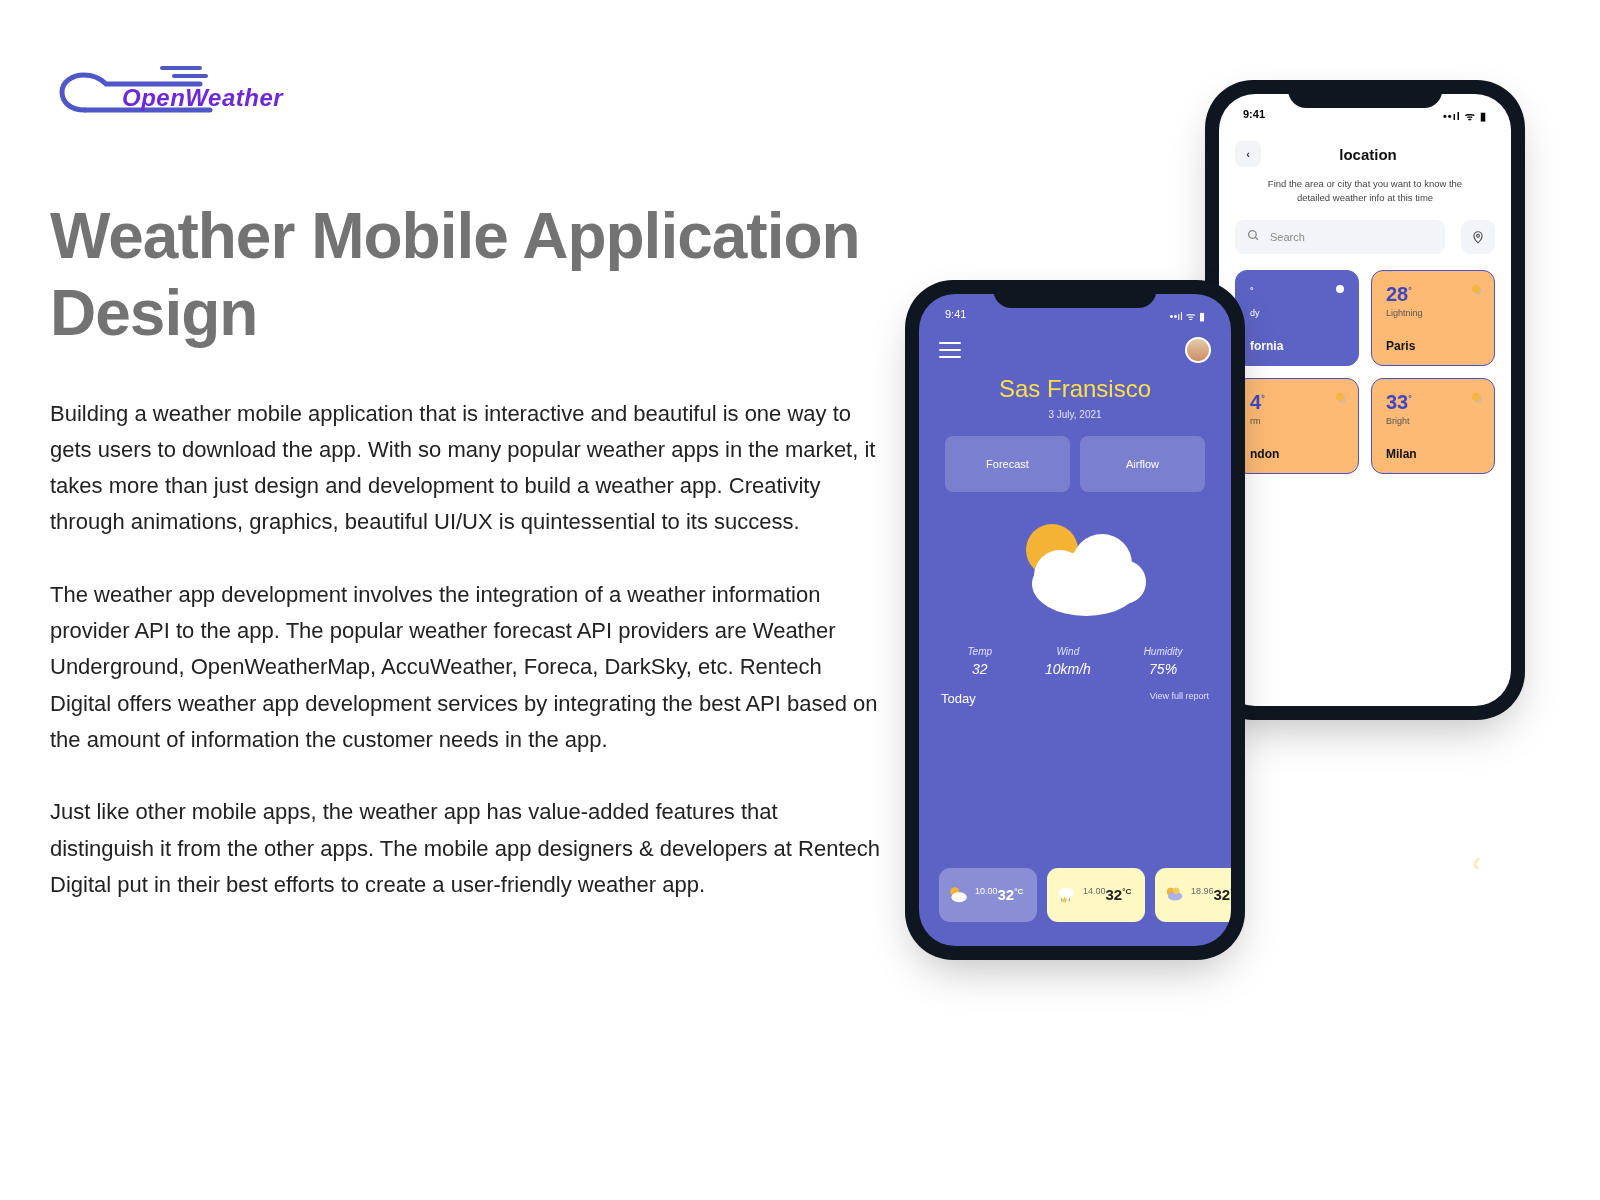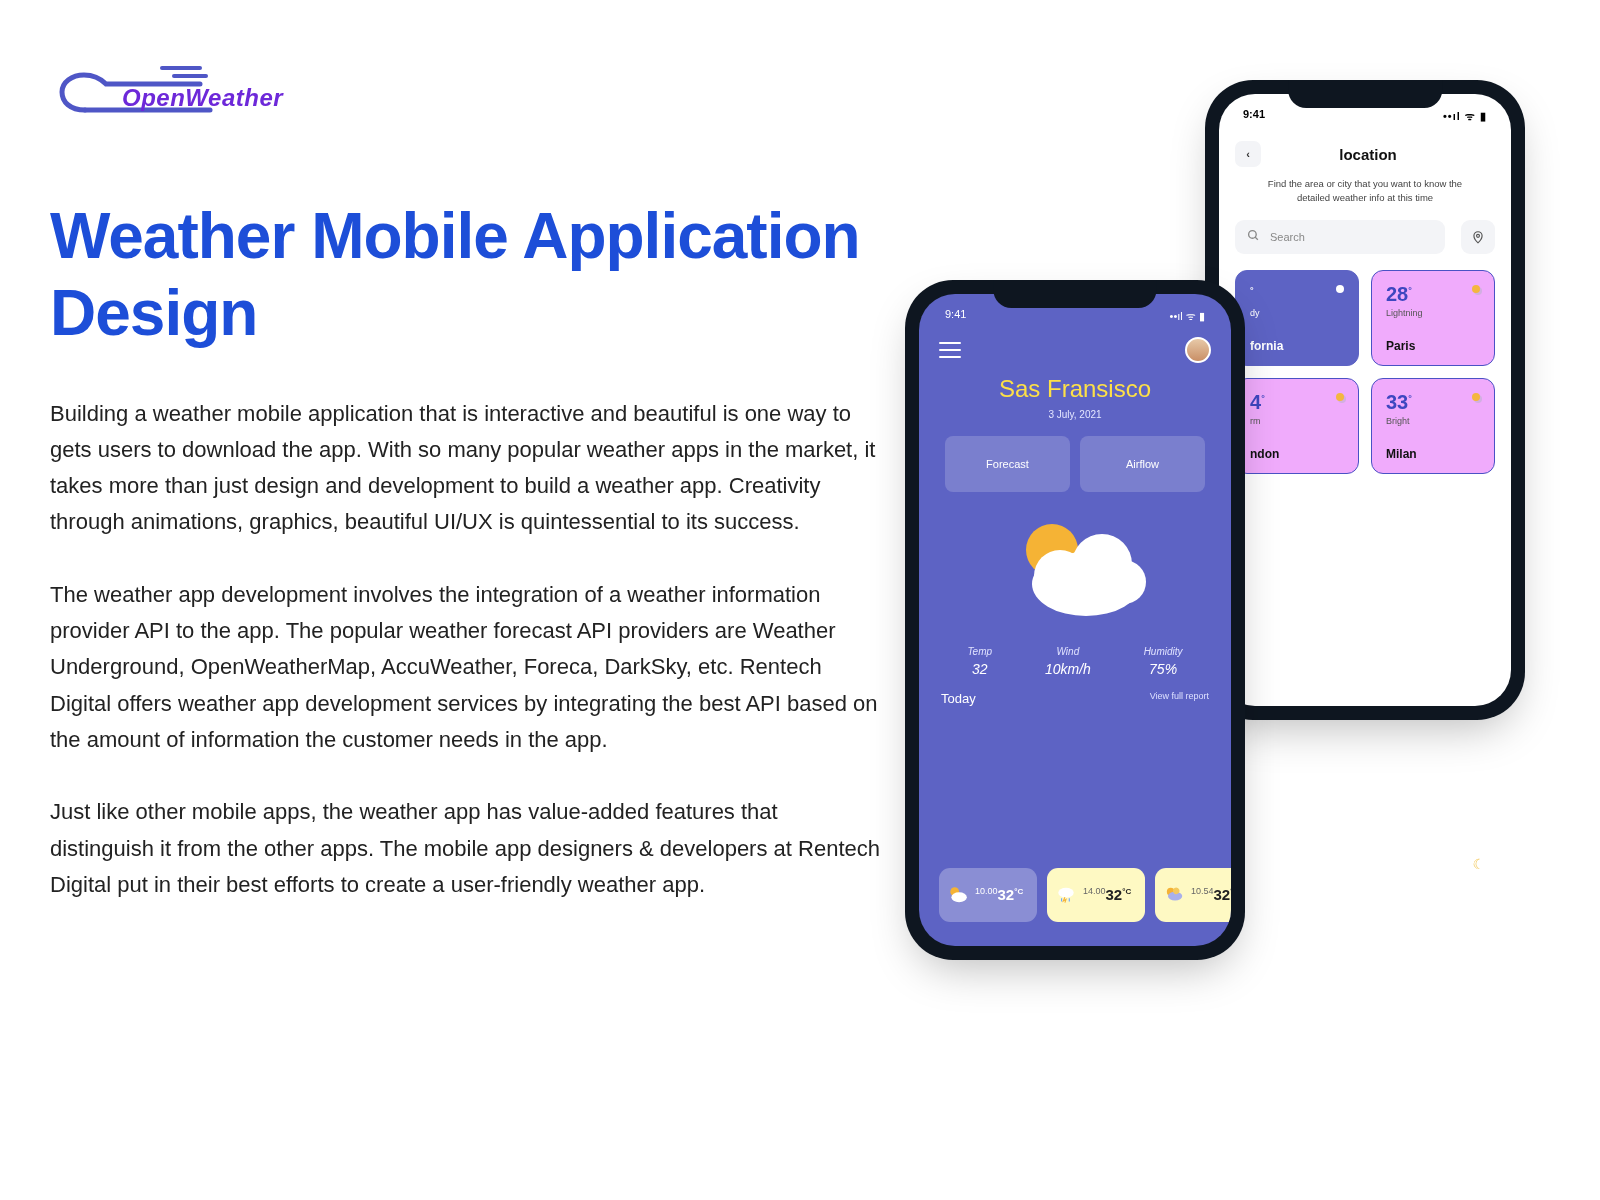--- a/index.html
+++ b/index.html
@@ -1,21 +1,21 @@
 <!DOCTYPE html>
 <html><head>
 <meta charset="utf-8">
 <style>
 * { box-sizing: border-box; margin: 0; padding: 0; }
 body { font-family: -apple-system, BlinkMacSystemFont, "Segoe UI", Helvetica, Arial, sans-serif; background: #fff; width: 1600px; height: 1200px; overflow: hidden; position: relative; padding: 60px 40px 40px 50px; }
 .left { width: 840px; float: left; }
 .logo-wrap { margin-bottom: 40px; }
 .logo-svg { display: block; }
 .logo-text { font-size: 24px; font-weight: 700; color: #6d28d9; letter-spacing: .5px; font-style: italic; display: inline-block; position: relative; top: -46px; left: 72px; }
-h1 { font-size: 64px; font-weight: 900; line-height: 1.2; color: #1d4ed8; margin: 30px 0 44px; letter-spacing: -1px; }
+h1 { font-size: 64px; font-weight: 900; line-height: 1.2; color: #737373; margin: 30px 0 44px; letter-spacing: -1px; }
 p.body { font-size: 22px; line-height: 1.65; color: #222; margin-bottom: 36px; max-width: 830px; }
 .right { position: absolute; right: 75px; top: 80px; width: 560px; height: 760px; }
 
 .phone { position: absolute; border-radius: 48px; background: #0e1620; padding: 14px; box-shadow: 0 18px 45px -12px rgba(0,0,0,.28); }
 .phone .screen { width: 100%; height: 100%; background: #fff; border-radius: 36px; overflow: hidden; position: relative; }
 .phone .notch { position: absolute; top: 0; left: 50%; transform: translateX(-50%); width: 48%; height: 28px; background: #0e1620; border-radius: 0 0 18px 18px; z-index: 5; }
 .phone .screen-inner { position: absolute; inset: 0; padding: 10px 16px; font-size: 11px; color: #222; }
 .phone2 { width: 320px; height: 640px; right: 0; top: 0; z-index: 1; }
 .phone1 { width: 340px; height: 680px; left: -60px; top: 200px; z-index: 2; }
 .phone1 .screen { background: #5d63c4; color: #fff; }
@@ -23,21 +23,21 @@
 .p2-status { display: flex; justify-content: space-between; font-size: 11px; color: #000; font-weight: 600; padding: 4px 8px 0; }
 .p2-status .r-icons { letter-spacing: 1px; }
 .p2-head { display: flex; align-items: center; gap: 10px; margin: 18px 0 10px; }
 .back-btn { width: 26px; height: 26px; border-radius: 7px; background: #f3f4f7; display: flex; align-items: center; justify-content: center; font-weight: 700; color: #333; }
 .p2-title { flex: 1; text-align: center; font-size: 15px; font-weight: 700; color: #111; margin-left: -30px; }
 .p2-sub { text-align: center; font-size: 9.5px; color: #444; line-height: 1.5; margin: 8px auto 14px; width: 230px; }
 .p2-search-row { display: flex; gap: 16px; margin-bottom: 16px; }
 .p2-search { flex: 1; background: #f3f4f7; border-radius: 9px; display: flex; align-items: center; gap: 10px; padding: 9px 12px; color: #888; font-size: 11px; }
 .p2-pin { width: 34px; height: 34px; background: #f3f4f7; border-radius: 9px; display: flex; align-items: center; justify-content: center; color: #555; }
 .p2-grid { display: grid; grid-template-columns: 1fr 1fr; gap: 12px; }
-.card { border: 1.5px solid #4a52c5; border-radius: 12px; padding: 12px 14px; height: 96px; position: relative; background: #f0abfc; }
+.card { border: 1.5px solid #4a52c5; border-radius: 12px; padding: 12px 14px; height: 96px; position: relative; background: #fdba74; }
 .card-temp { font-size: 20px; font-weight: 600; color: #3e47c0; }
 .card-temp sup { font-size: 9px; top: -10px; }
 .card-cond { font-size: 9px; color: #555; margin-top: 2px; }
 .card-city { font-size: 12px; color: #111; font-weight: 700; position: absolute; bottom: 12px; left: 14px; }
 .card-dot { position: absolute; top: 14px; right: 14px; width: 8px; height: 8px; border-radius: 50%; background: #f4b63f; box-shadow: 2px 2px 0 0 rgba(180,180,200,.5); }
 .card.active { background: #5d63c4; border-color: #5d63c4; }
 .card.active .card-temp, .card.active .card-city, .card.active .card-cond { color: #fff; }
 .card.active .card-dot { background: #fff; box-shadow: none; }
 
 .p1-status { display: flex; justify-content: space-between; font-size: 11px; color: #fff; font-weight: 500; padding: 4px 10px 0; }
@@ -229,21 +229,21 @@
                 <div class="temp">32<sup>°C</sup></div>
               </div>
             </div>
             <div class="hcard normal">
               <div class="hi"><svg width="22" height="22" viewBox="0 0 40 40">
                   <circle cx="14" cy="14" r="7" fill="#f5b335"></circle>
                   <ellipse cx="22" cy="22" rx="13" ry="8" fill="#a9b0ea"></ellipse>
                   <path d="M30 12 a6 6 0 1 0 0 1 z" fill="#f3c95e"></path>
                 </svg></div>
               <div class="ht">
-                <div class="time">10.54</div>
+                <div class="time">18.96</div>
                 <div class="temp">32<sup>°C</sup></div>
               </div>
             </div>
           </div>
     </div>
       </div>
     <span class="moon">☾</span>
   </div>
 
 </div>

